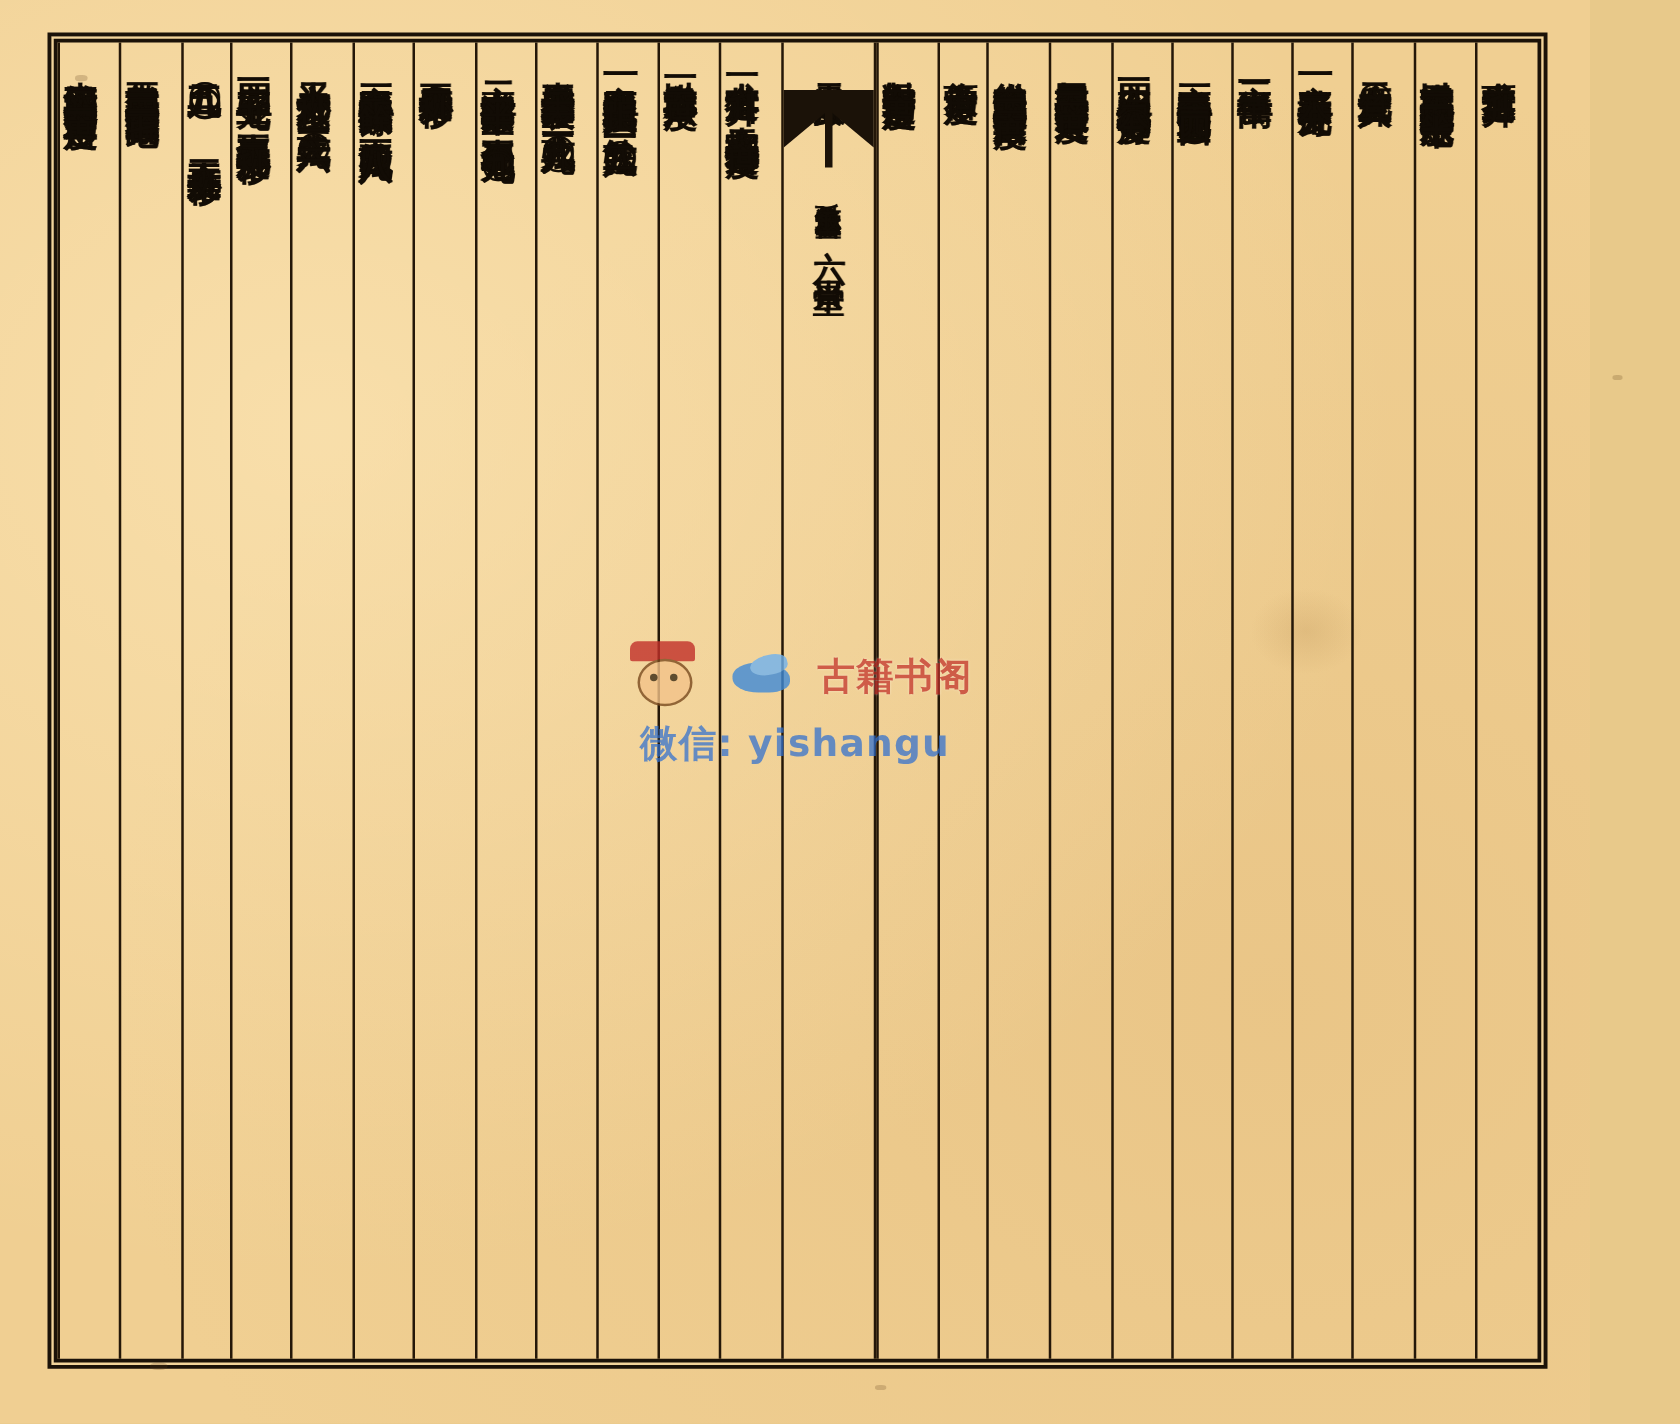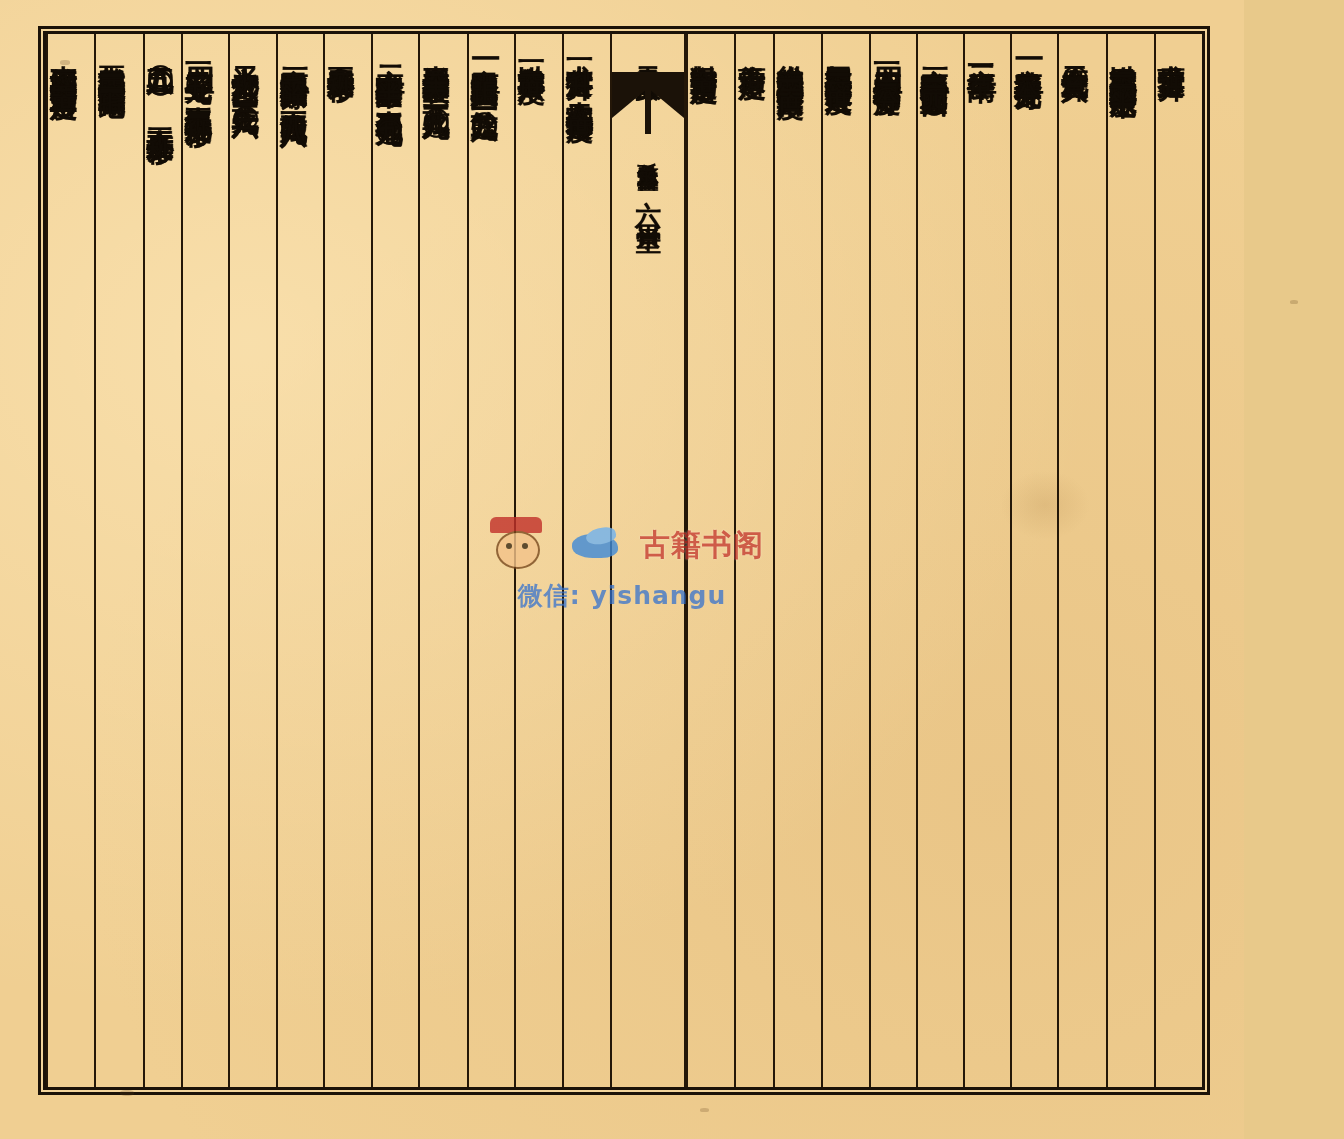--- a/index.html
+++ b/index.html
@@ -15,20 +15,21 @@
   }
 
   #page {
     position: relative;
     width: 1244px;
     height: 1139px;
     background: #f0cf92;
     background-image:
       radial-gradient(ellipse at 20% 30%, rgba(255,235,190,0.55), rgba(255,235,190,0) 60%),
       radial-gradient(ellipse at 80% 70%, rgba(226,186,122,0.45), rgba(226,186,122,0) 65%);
+    padding-left: 28px;
   }
 
   
   #frame {
     position: absolute;
     left: 38px;
     top: 26px;
     right: 34px;
     bottom: 44px;
     border: 3px solid #1b1208;
@@ -162,21 +163,21 @@
     font-size: 30px;
     color: #2f6fd0;
     opacity: 0.72;
     letter-spacing: 1px;
     text-shadow: 0 0 2px rgba(255,255,255,0.6);
   }
   .wm-text.red { color: #c2302a; }
   .wm-sub {
     font-family: "DejaVu Sans", sans-serif;
     font-weight: bold;
-    font-size: 25px;
+    font-size: 30px;
     color: #2f6fd0;
     opacity: 0.72;
     letter-spacing: 1px;
   }
   .wm-mascot {
     width: 74px; height: 62px;
     position: relative;
     opacity: 0.8;
   }
   .wm-mascot .hat {

